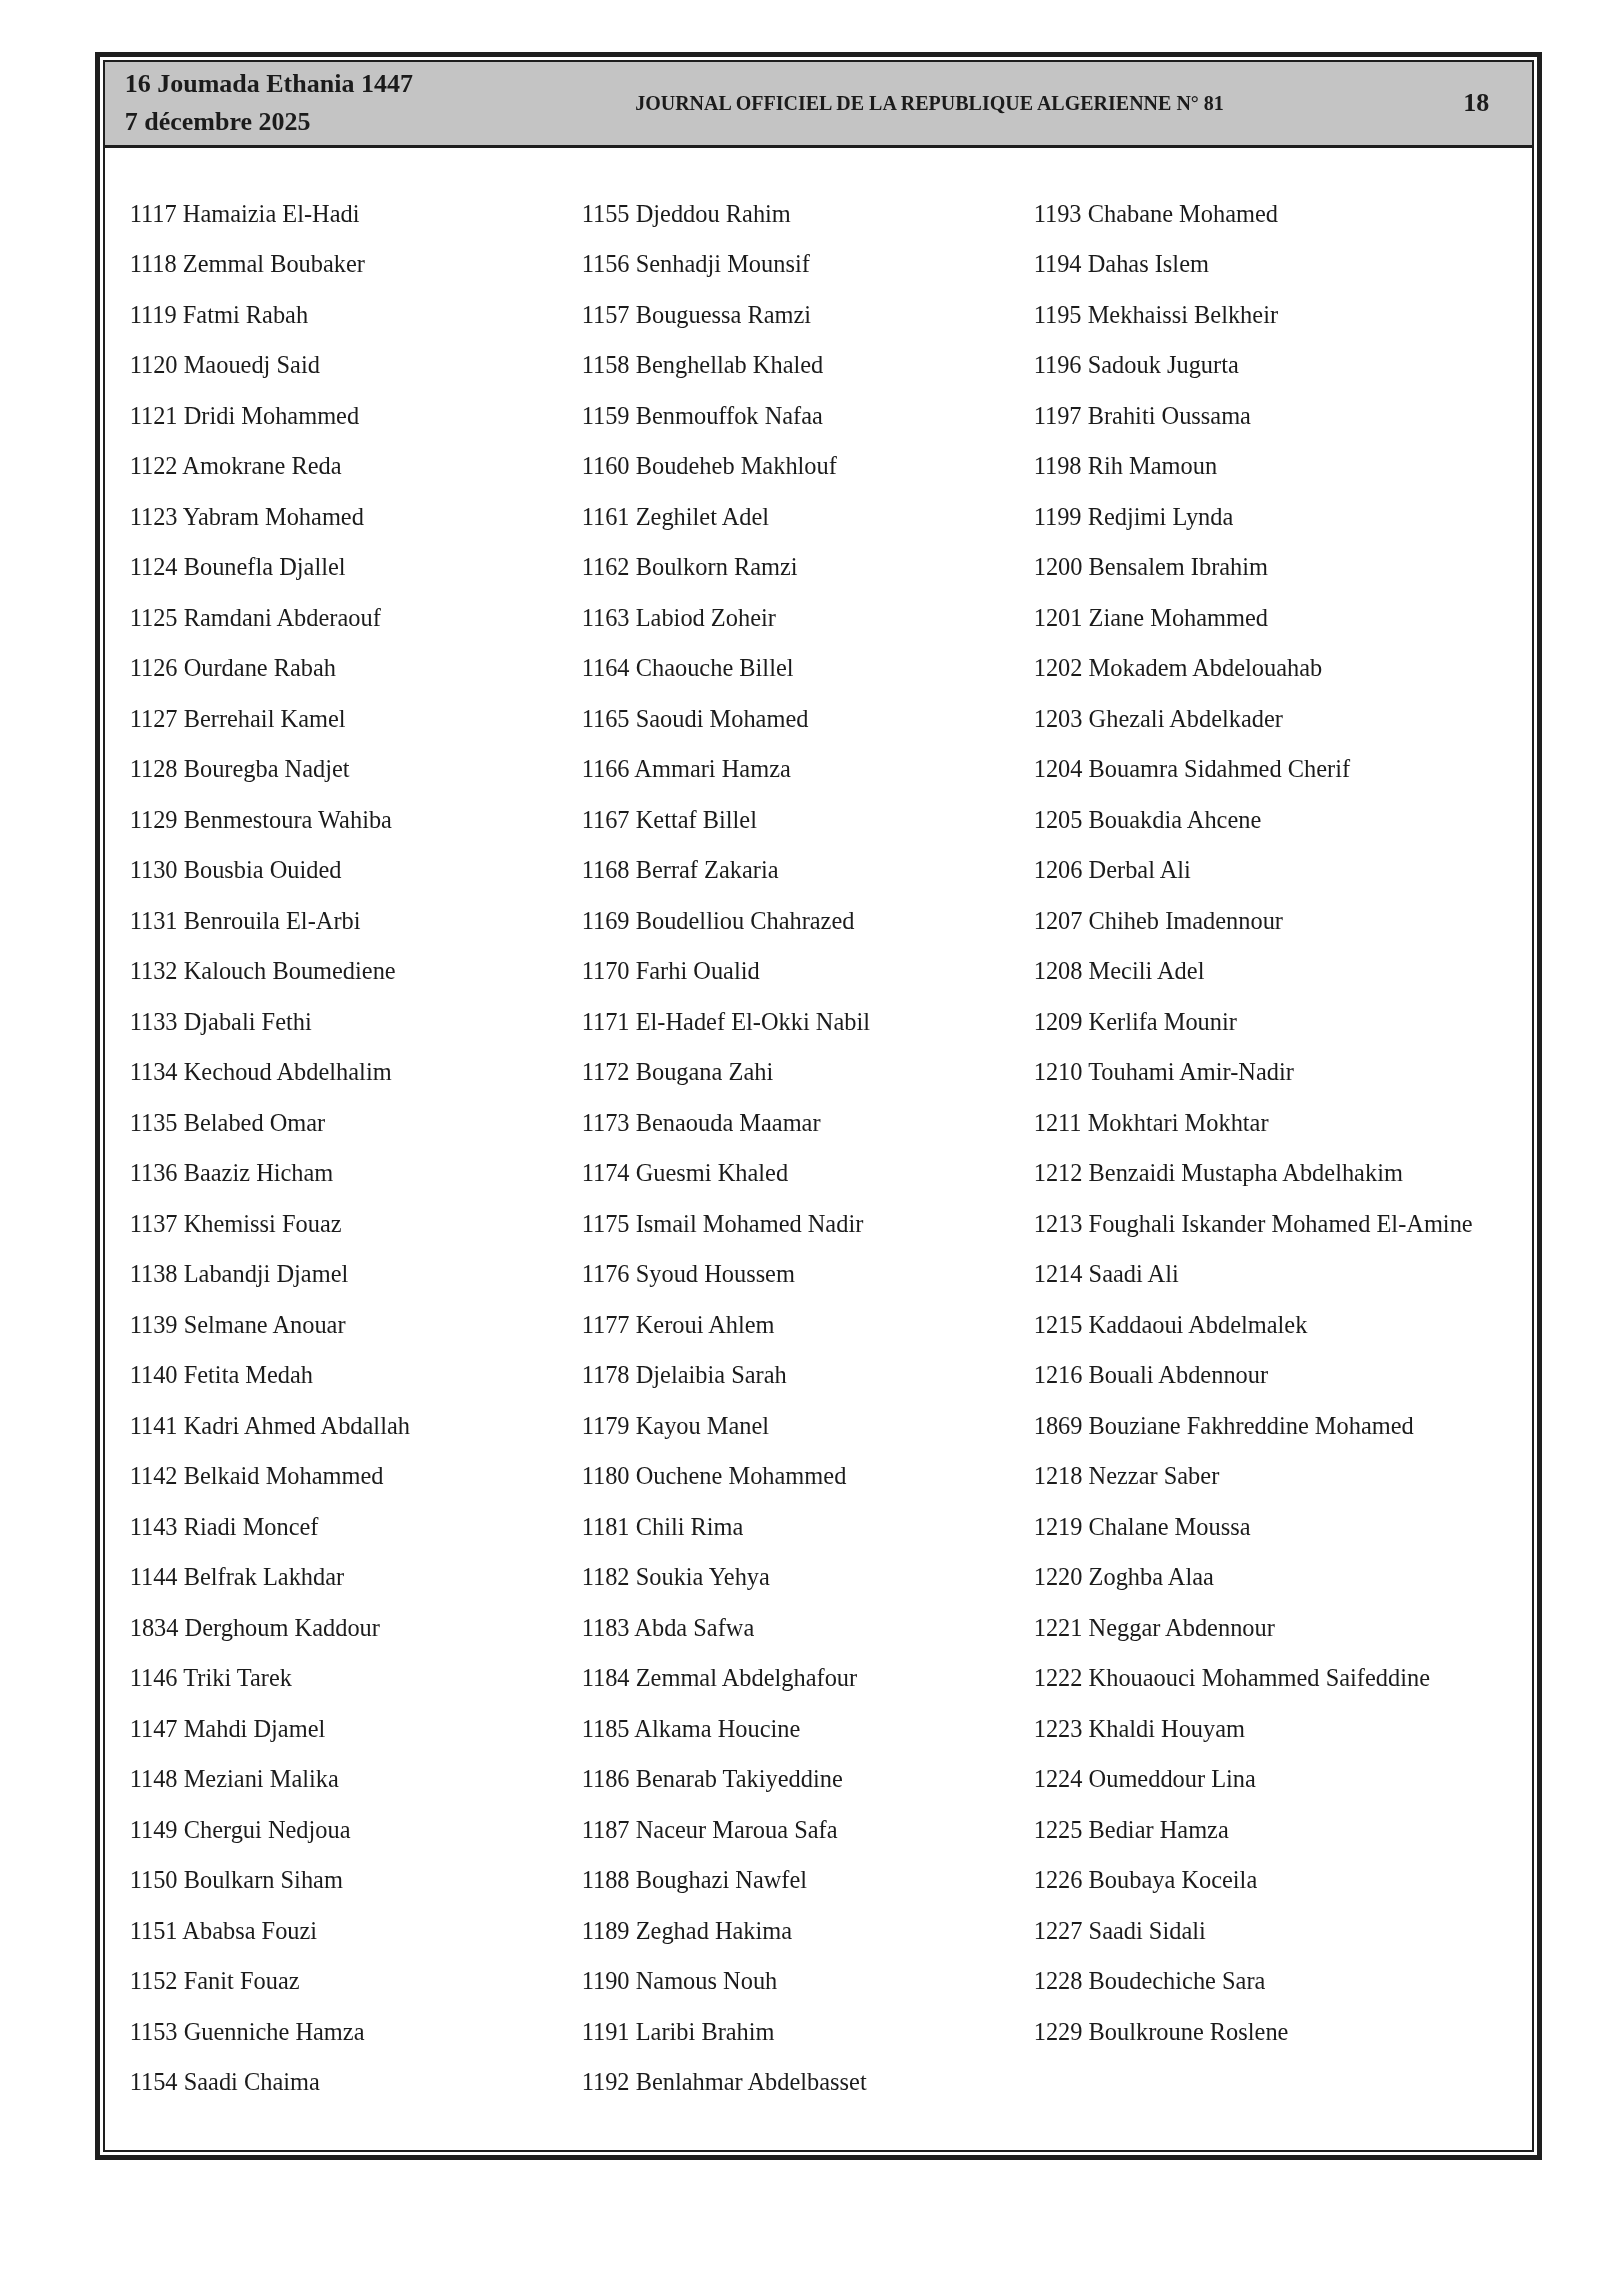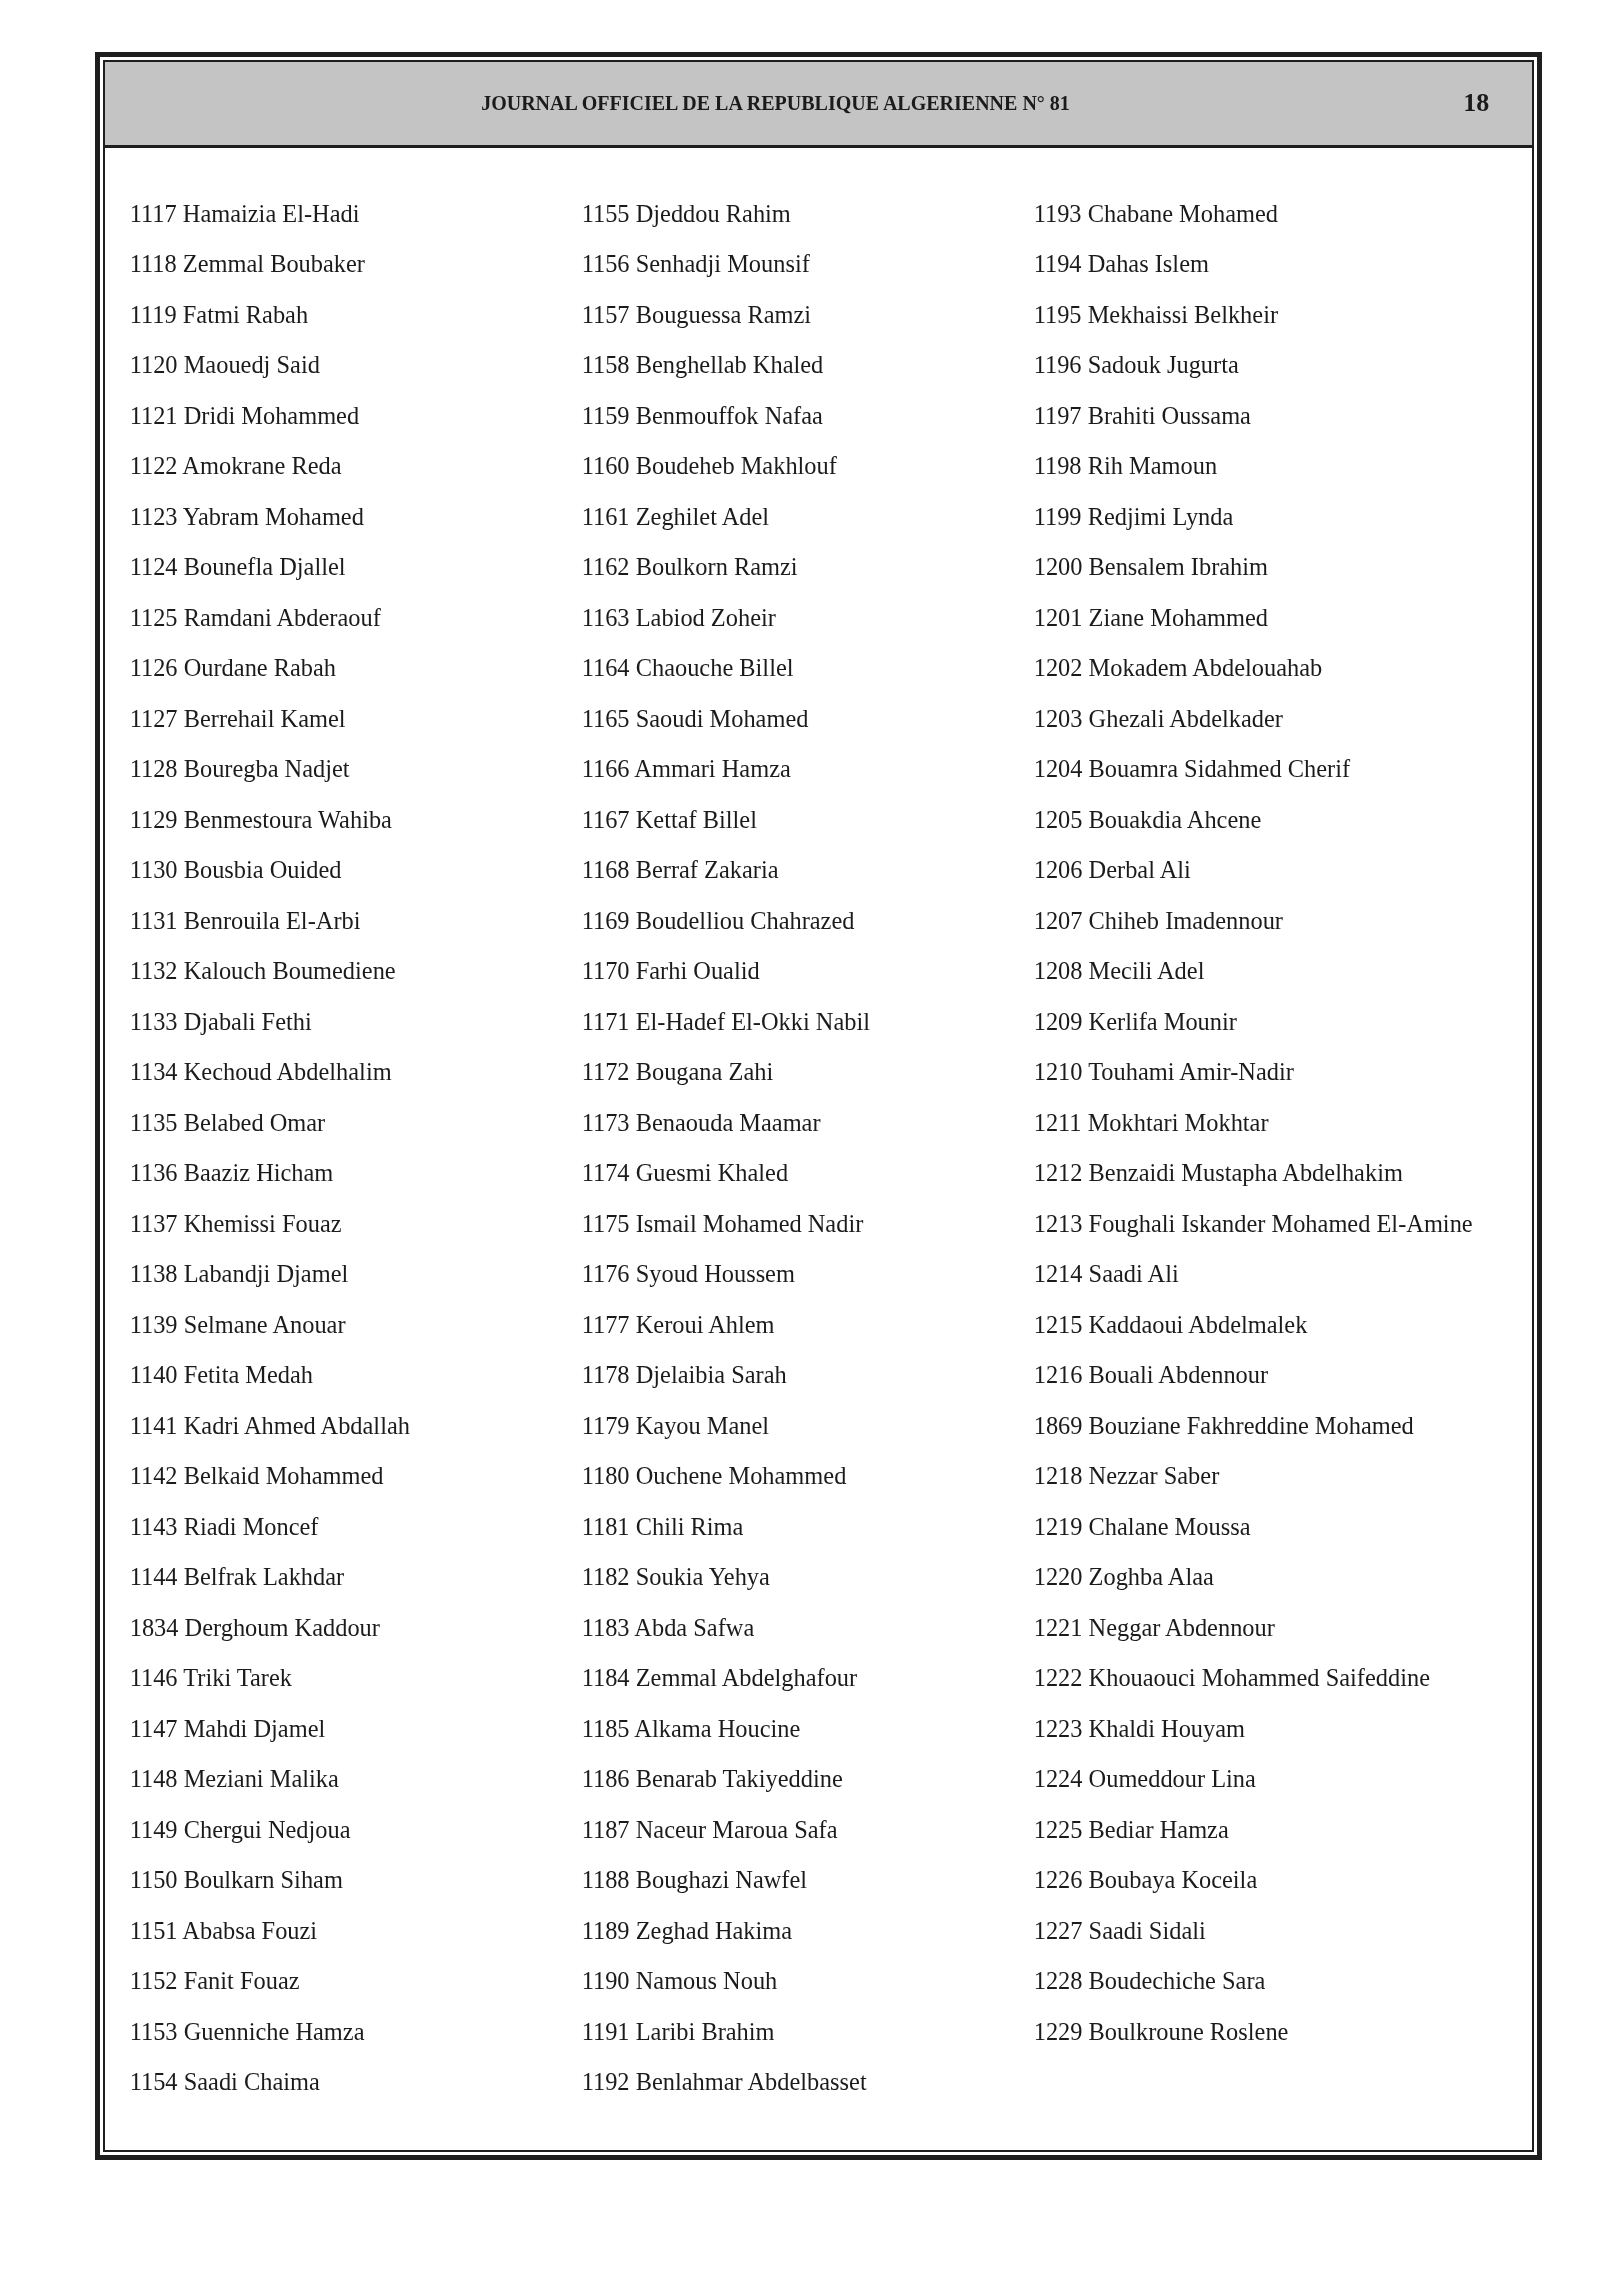--- a/index.html
+++ b/index.html
@@ -84,20 +84,24 @@
   }
 </style>
 </head>
 <body>
 
 <div class="page">
   <div class="frame-outer">
     <div class="frame-inner">
 
       <div class="header-band">
+        <div class="header-dates">
+          <div>16 Joumada Ethania 1447</div>
+          <div>7 décembre 2025</div>
+        </div>
         <div class="header-title">JOURNAL OFFICIEL DE LA REPUBLIQUE ALGERIENNE N° 81</div>
         <div class="header-pagenum">18</div>
       </div>
 
       <div class="content">
         <div class="col col-1">
   <div class="entry"><span class="num">1117</span> <span class="nm">Hamaizia El-Hadi</span></div>
 
   <div class="entry"><span class="num">1118</span> <span class="nm">Zemmal Boubaker</span></div>
 

